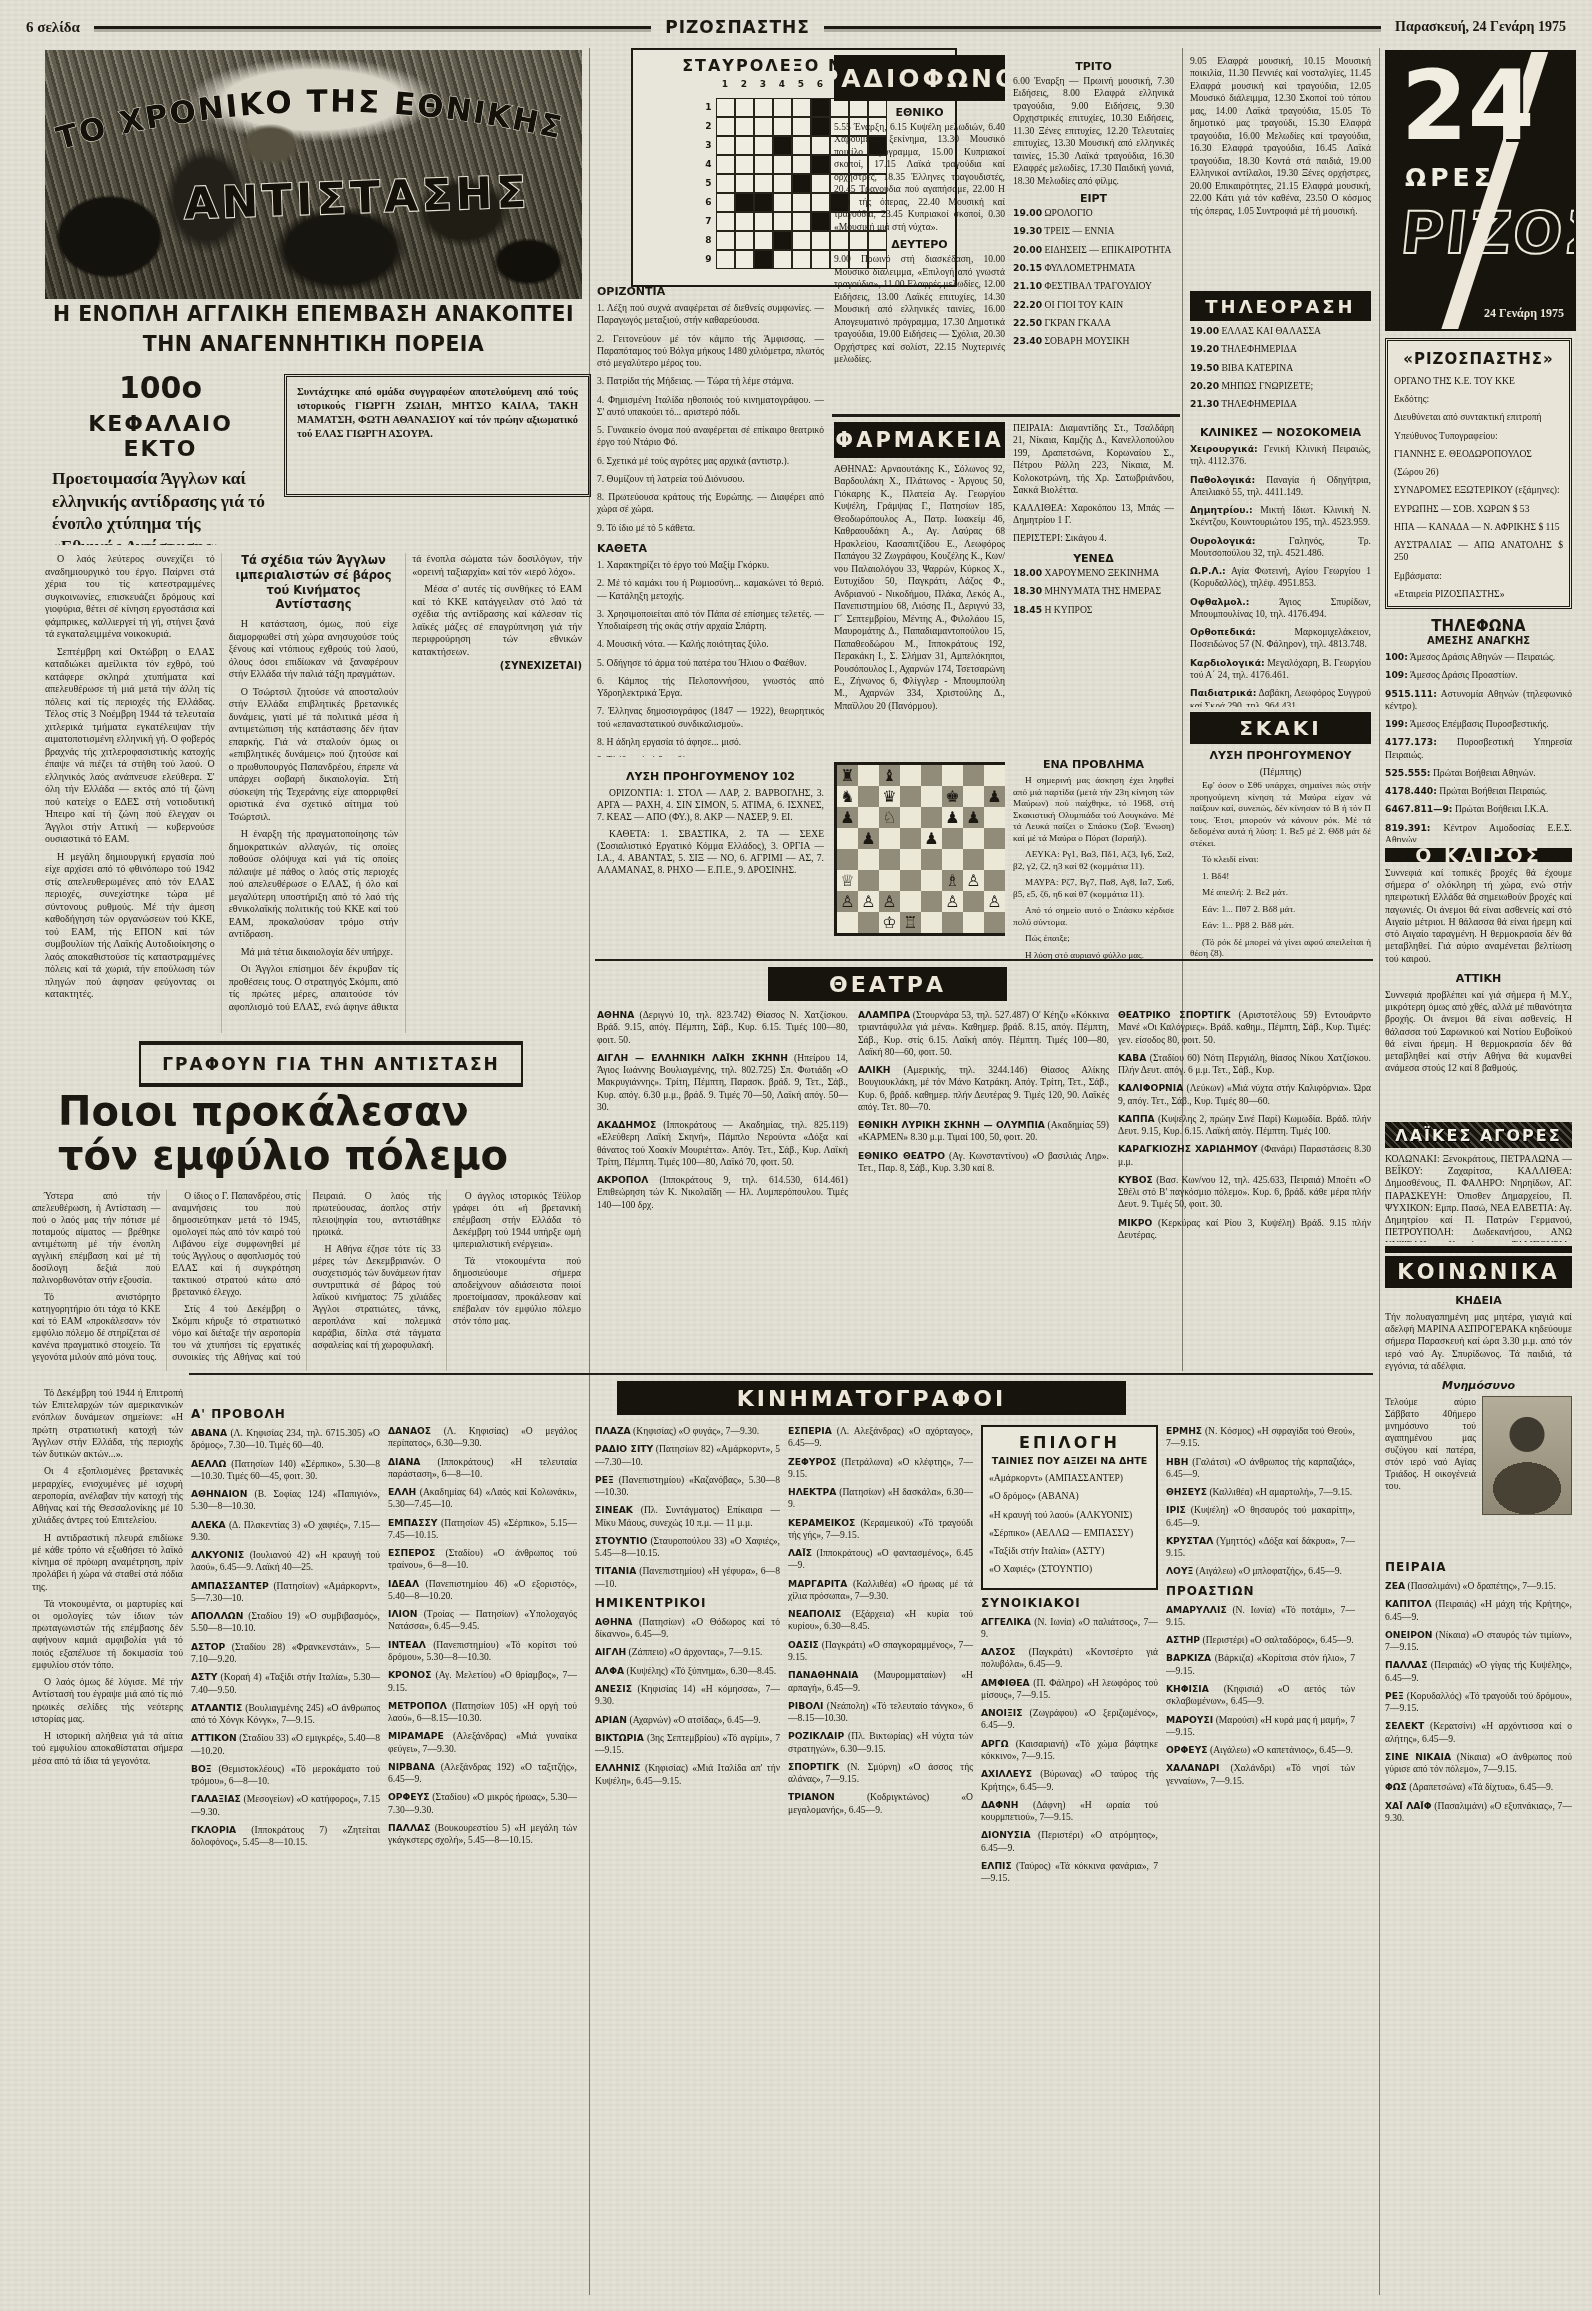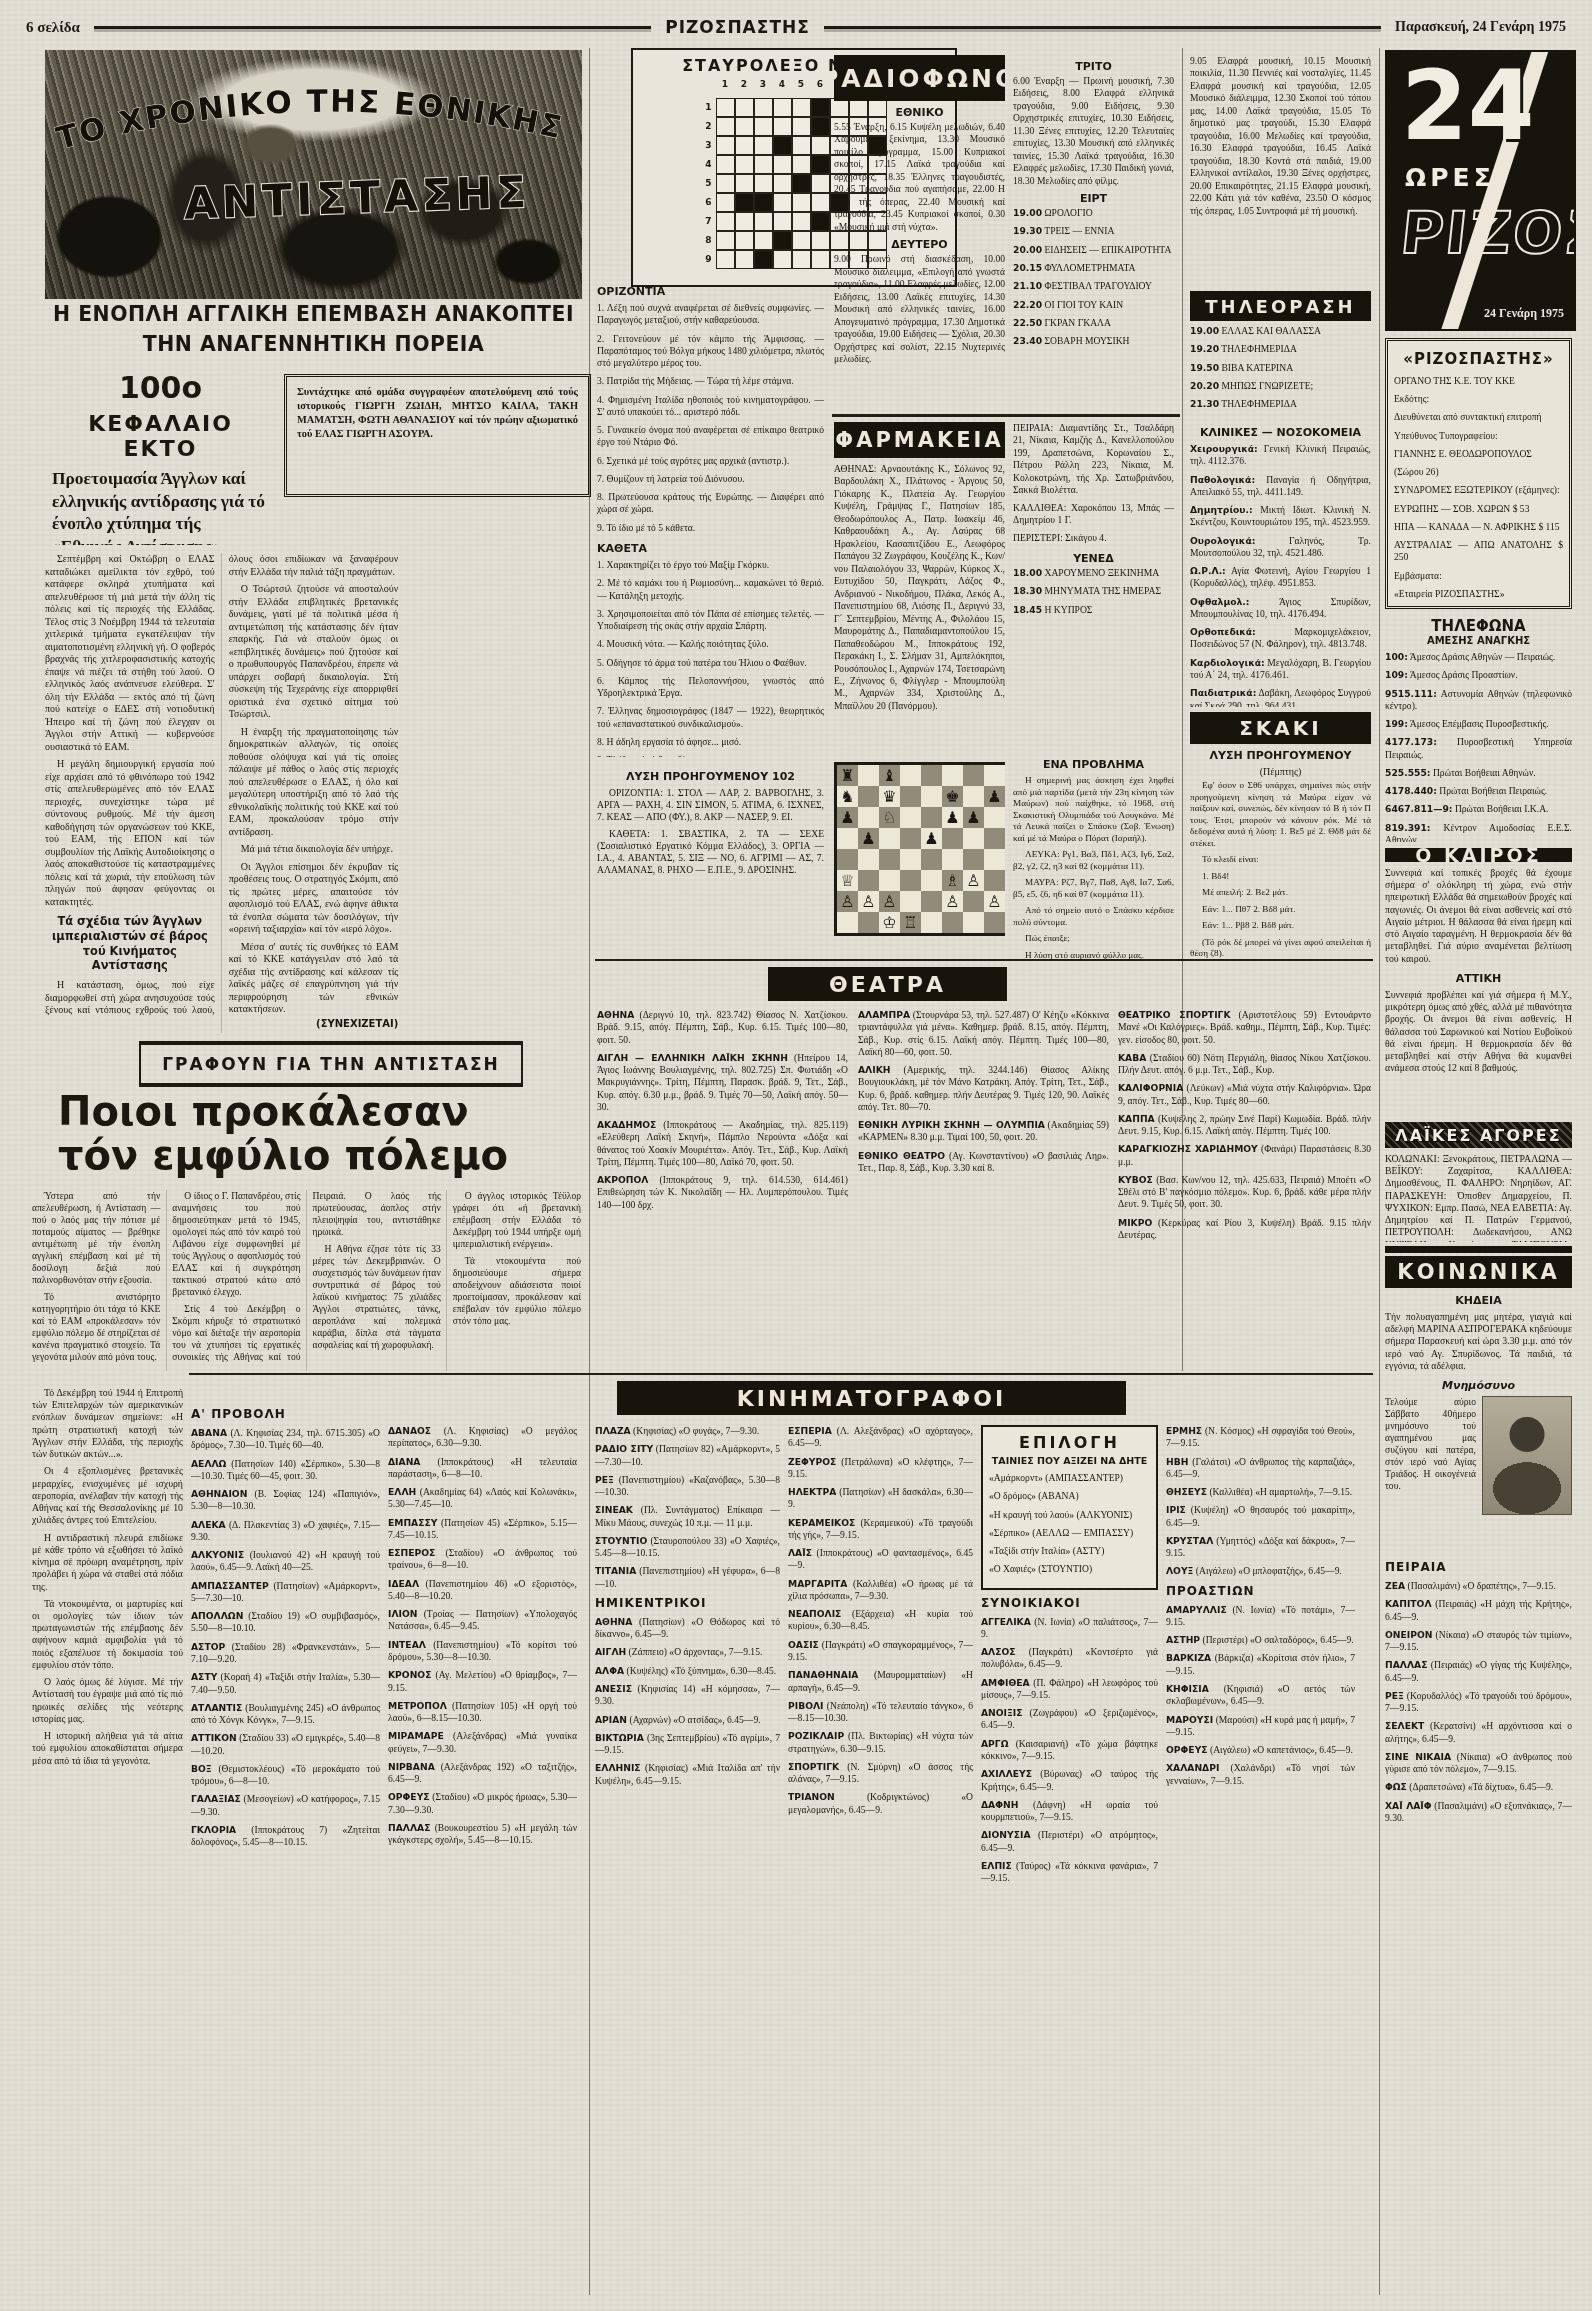--- a/index.html
+++ b/index.html
@@ -131,20 +131,21 @@
   <div class="abs" style="left:52px;top:370px;width:217px;height:175px;">
     <div class="chap-no">100ο</div>
     <div class="chap-name">ΚΕΦΑΛΑΙΟ ΕΚΤΟ</div>
     <div class="chap-title">Προετοιμασία Άγγλων καί ελληνικής αντίδρασης γιά τό ένοπλο χτύπημα τής «Εθνικής Αντίστασης»</div>
   </div>
 
   <div id="authors-box" class="abs" style="left:284px;top:374px;width:281px;height:101px;">Συντάχτηκε από ομάδα συγγραφέων αποτελούμενη από τούς ιστορικούς ΓΙΩΡΓΗ ΖΩΙΔΗ, ΜΗΤΣΟ ΚΑΙΛΑ, ΤΑΚΗ ΜΑΜΑΤΣΗ, ΦΩΤΗ ΑΘΑΝΑΣΙΟΥ καί τόν πρώην αξιωματικό τού ΕΛΑΣ ΓΙΩΡΓΗ ΑΣΟΥΡΑ.</div>
 
   <div class="abs news cols3" style="left:45px;top:553px;width:537px;height:480px;">
     <div>
+        <p>Ο λαός λεύτερος συνεχίζει τό αναδημιουργικό του έργο. Παίρνει στά χέρια του τίς κατεστραμμένες συγκοινωνίες, επισκευάζει δρόμους καί γιοφύρια, θέτει σέ κίνηση εργοστάσια καί φάμπρικες, καλλιεργεί τή γή, στήνει ξανά τά εγκαταλειμμένα νοικοκυριά.</p>
         <p>Σεπτέμβρη καί Οκτώβρη ο ΕΛΑΣ καταδιώκει αμείλικτα τόν εχθρό, τού κατάφερε σκληρά χτυπήματα καί απελευθέρωσε τή μιά μετά τήν άλλη τίς πόλεις καί τίς περιοχές τής Ελλάδας. Τέλος στίς 3 Νοέμβρη 1944 τά τελευταία χιτλερικά τμήματα εγκατέλειψαν τήν αιματοποτισμένη ελληνική γή. Ο φοβερός βραχνάς τής χιτλεροφασιστικής κατοχής έπαψε νά πιέζει τά στήθη τού λαού. Ο ελληνικός λαός ανάπνευσε ελεύθερα. Σ' όλη τήν Ελλάδα — εκτός από τή ζώνη πού κατείχε ο ΕΔΕΣ στή νοτιοδυτική Ήπειρο καί τή ζώνη πού έλεγχαν οι Άγγλοι στήν Αττική — κυβερνούσε ουσιαστικά τό ΕΑΜ.</p>
         <p>Η μεγάλη δημιουργική εργασία πού είχε αρχίσει από τό φθινόπωρο τού 1942 στίς απελευθερωμένες από τόν ΕΛΑΣ περιοχές, συνεχίστηκε τώρα μέ σύντονους ρυθμούς. Μέ τήν άμεση καθοδήγηση τών οργανώσεων τού ΚΚΕ, τού ΕΑΜ, τής ΕΠΟΝ καί τών συμβουλίων τής Λαϊκής Αυτοδιοίκησης ο λαός αποκαθιστούσε τίς καταστραμμένες πόλεις καί τά χωριά, τήν επούλωση τών πληγών πού άφησαν φεύγοντας οι κατακτητές.</p>
       </div>
     <div class="crosshead">Τά σχέδια τών Άγγλων ιμπεριαλιστών σέ βάρος τού Κινήματος Αντίστασης</div>
     <div>
         <p>Η κατάσταση, όμως, πού είχε διαμορφωθεί στή χώρα ανησυχούσε τούς ξένους καί ντόπιους εχθρούς τού λαού, όλους όσοι επιδίωκαν νά ξαναφέρουν στήν Ελλάδα τήν παλιά τάξη πραγμάτων.</p>
         <p>Ο Τσώρτσιλ ζητούσε νά αποσταλούν στήν Ελλάδα επιβλητικές βρετανικές δυνάμεις, γιατί μέ τά πολιτικά μέσα ή αντιμετώπιση τής κατάστασης δέν ήταν επαρκής. Γιά νά σταλούν όμως οι «επιβλητικές δυνάμεις» πού ζητούσε καί ο πρωθυπουργός Παπανδρέου, έπρεπε νά υπάρχει σοβαρή δικαιολογία. Στή σύσκεψη τής Τεχεράνης είχε απορριφθεί οριστικά ένα σχετικό αίτημα τού Τσώρτσιλ.</p>
         <p>Η έναρξη τής πραγματοποίησης τών δημοκρατικών αλλαγών, τίς οποίες ποθούσε ολόψυχα καί γιά τίς οποίες πάλαιψε μέ πάθος ο λαός στίς περιοχές πού απελευθέρωσε ο ΕΛΑΣ, ή όλο καί μεγαλύτερη υποστήριξη από τό λαό τής εθνικολαϊκής πολιτικής τού ΚΚΕ καί τού ΕΑΜ, προκαλούσαν τρόμο στήν αντίδραση.</p>
         <p>Μά μιά τέτια δικαιολογία δέν υπήρχε.</p>
         <p>Οι Άγγλοι επίσημοι δέν έκρυβαν τίς προθέσεις τους. Ο στρατηγός Σκόμπι, από τίς πρώτες μέρες, απαιτούσε τόν αφοπλισμό τού ΕΛΑΣ, ενώ άφηνε άθικτα τά ένοπλα σώματα τών δοσιλόγων, τήν «ορεινή ταξιαρχία» καί τόν «ιερό λόχο».</p>

